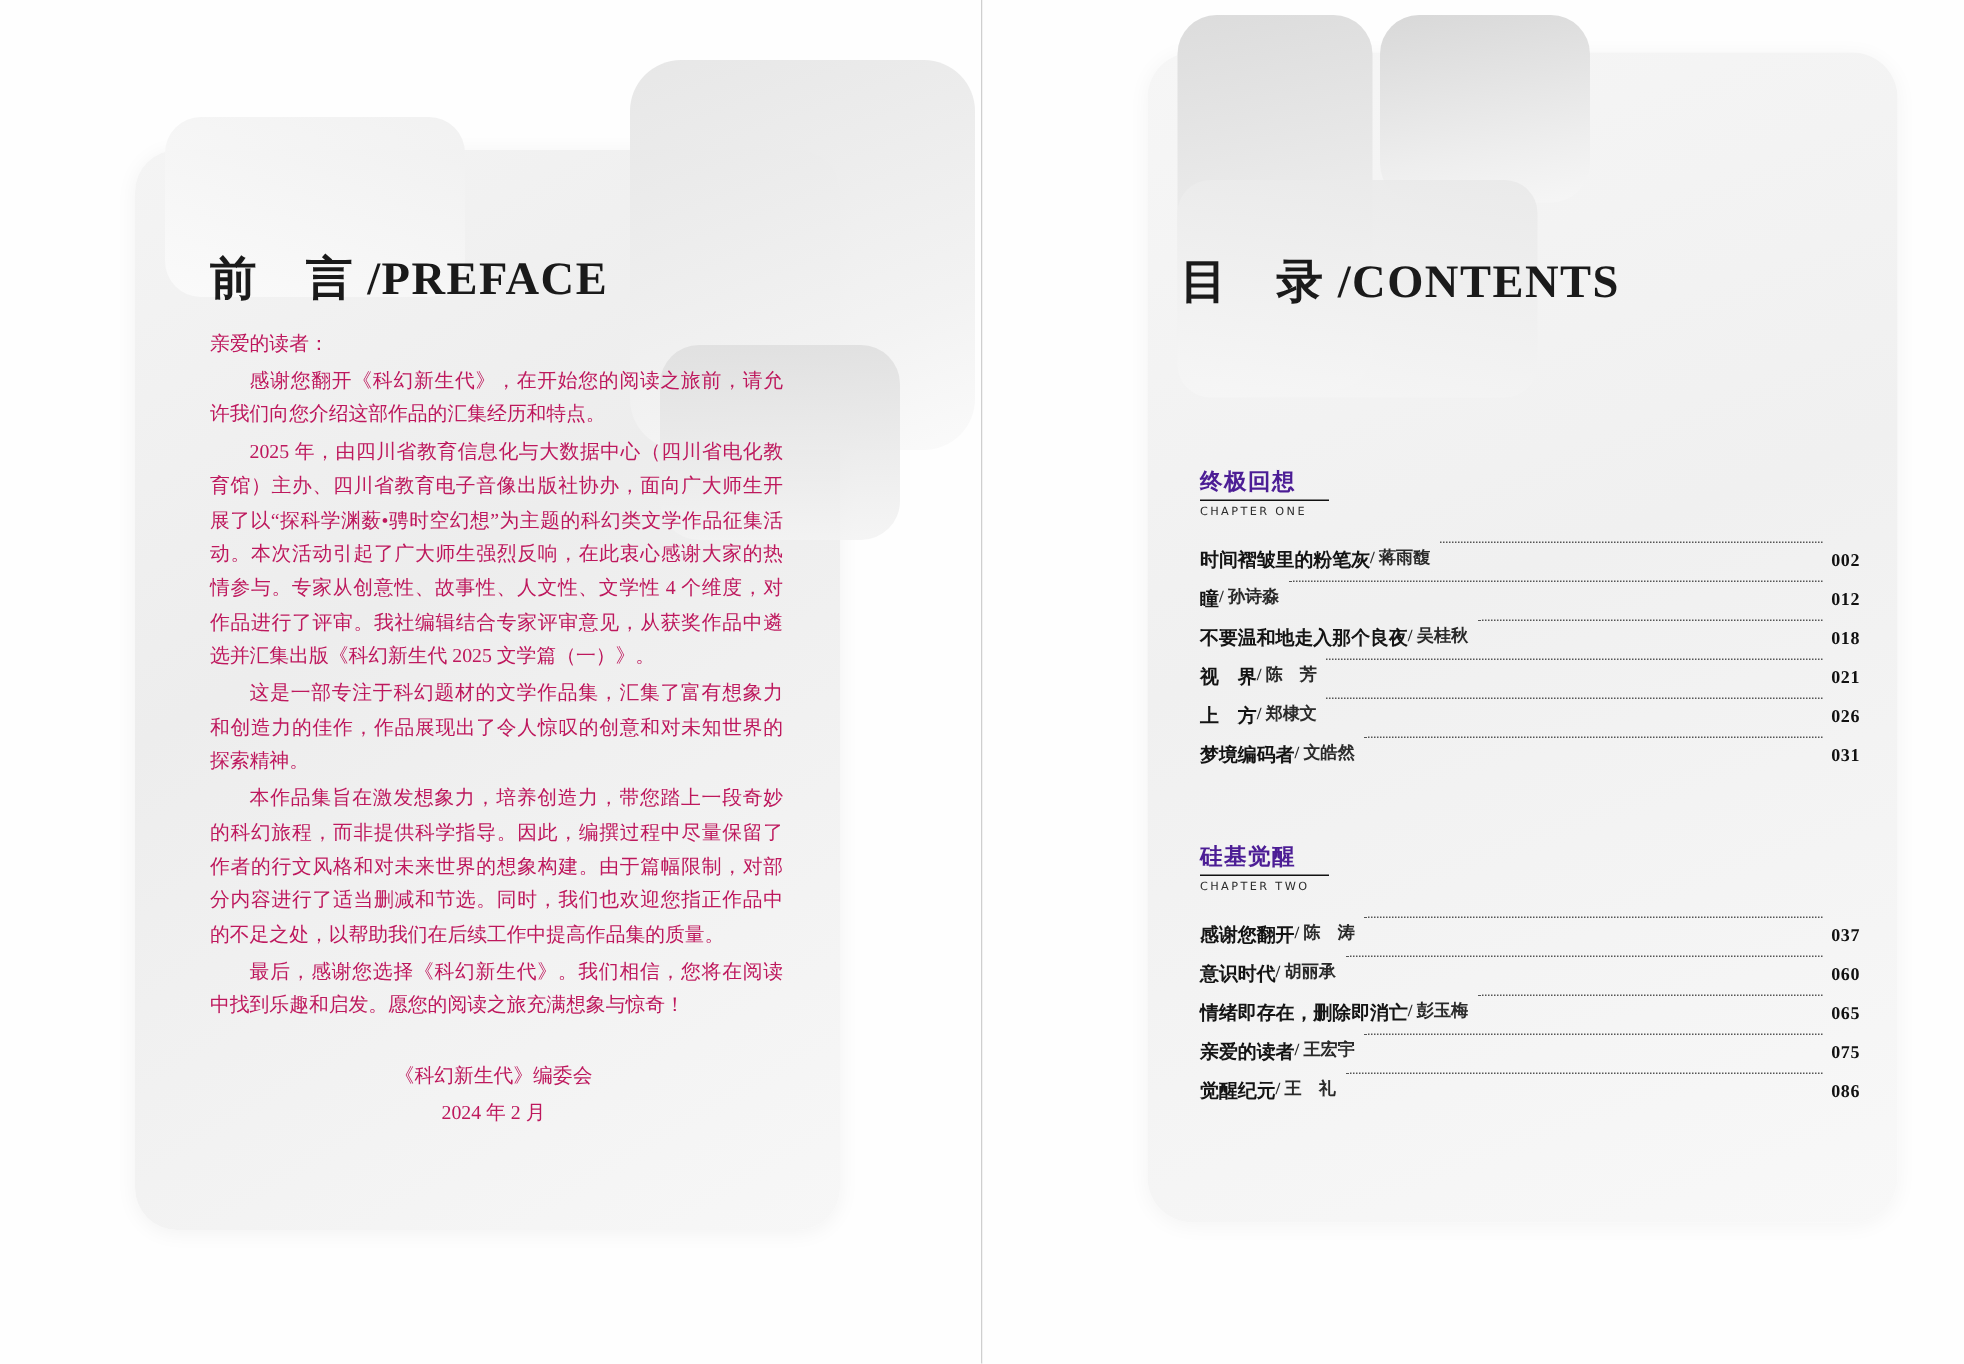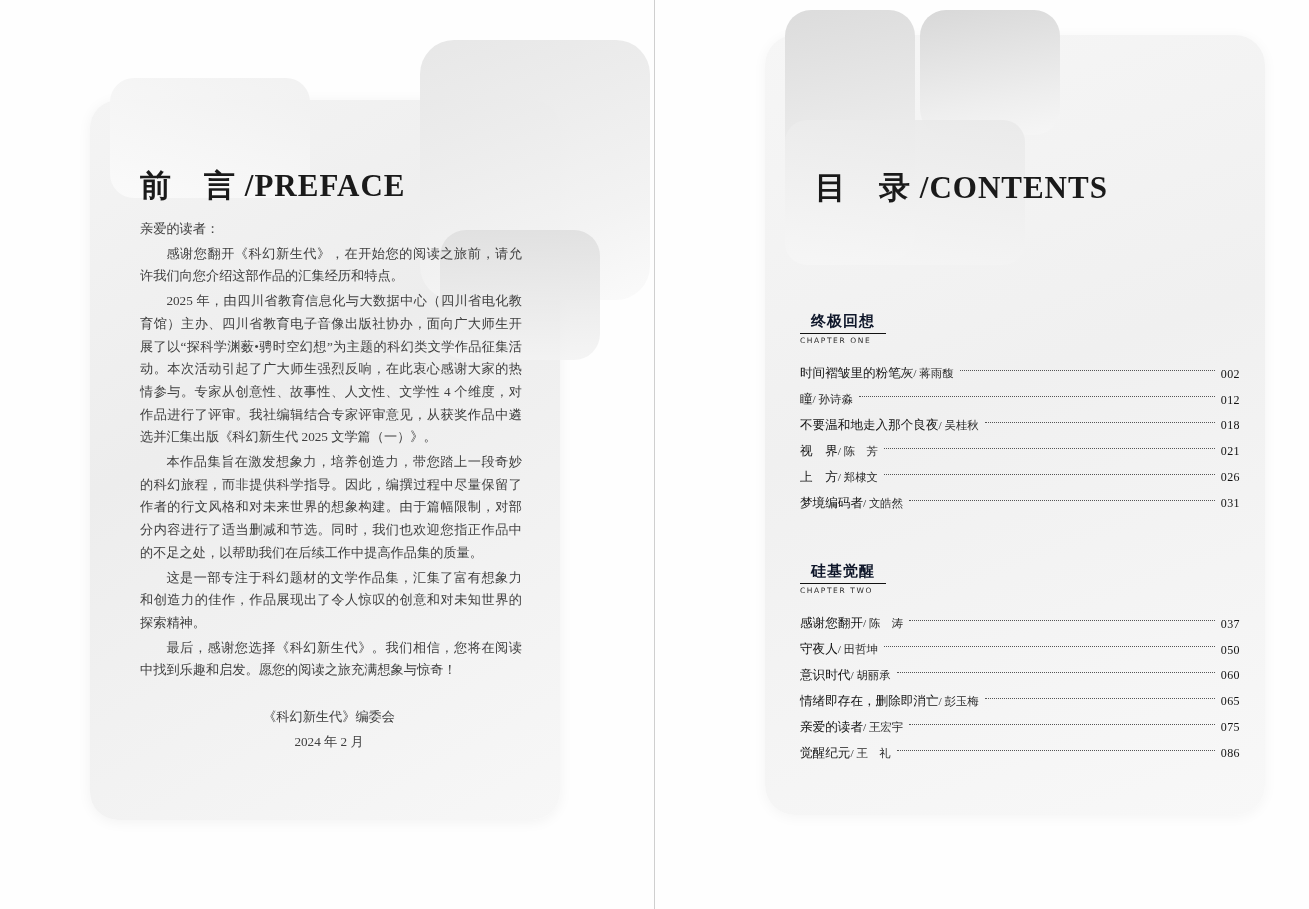--- a/index.html
+++ b/index.html
@@ -107,80 +107,81 @@
 
   .preface-body {
     position: absolute;
     left: 140px;
     top: 218px;
     width: 382px;
     font-size: 13.2px;
     line-height: 1.72;
     text-align: justify;
     text-justify: inter-ideograph;
-    color: #404040;
+    color: #be185d;
   }
   .preface-body p { margin: 0 0 2px 0; }
   .preface-body p.indent { text-indent: 2em; }
   .preface-sign {
     margin-top: 22px;
     text-align: center;
     padding-right: 4px;
   }
   .preface-sign div { line-height: 1.9; }
 
   
   .contents-title {
     position: absolute;
-    left: 160px;
+    left: 132px;
     top: 146px;
     font-size: 31px;
     font-weight: bold;
     letter-spacing: 1px;
     white-space: pre;
   }
 
   .chapter {
     position: absolute;
     left: 145px;
     width: 440px;
   }
   .chapter-head {
     margin-bottom: 4px;
   }
   .chapter-name {
     font-family: "DejaVu Sans", sans-serif;
     font-weight: bold;
     font-size: 15px;
     letter-spacing: 1px;
-    color: #0f172a;
+    color: #4c1d95;
     display: block;
     border-bottom: 1.6px solid #111;
     padding-bottom: 2px;
     width: 86px;
-    text-align: center;
+    text-align: left;
   }
   .chapter-sub {
     display: block;
     font-family: "DejaVu Sans", sans-serif;
     font-size: 7.5px;
     letter-spacing: 1.6px;
     color: #2b2b2b;
     margin-top: 2px;
   }
   .toc-list {
     margin-top: 16px;
   }
   .toc-item {
     display: flex;
-    align-items: center;
+    align-items: flex-start;
     font-size: 12.6px;
     line-height: 1.55;
     padding: 3.2px 0;
     color: #141414;
+    font-weight: bold;
   }
   .toc-text { white-space: pre; }
   .toc-author { font-size: 11.4px; color: #2a2a2a; white-space: pre; }
   .toc-dots {
     flex: 1;
     margin: 0 6px;
     border-bottom: 1.1px dotted #555;
     transform: translateY(-3px);
     min-width: 20px;
   }
@@ -200,22 +201,22 @@
     <div class="deco d3"></div>
     <div class="deco d4"></div>
 
     <div class="content">
       <h1 class="preface-title"><span>前　言</span><span> /</span><span class="latin">PREFACE</span></h1>
 
       <div class="preface-body">
         <p>亲爱的读者：</p>
         <p class="indent">感谢您翻开《科幻新生代》，在开始您的阅读之旅前，请允许我们向您介绍这部作品的汇集经历和特点。</p>
         <p class="indent">2025 年，由四川省教育信息化与大数据中心（四川省电化教育馆）主办、四川省教育电子音像出版社协办，面向广大师生开展了以“探科学渊薮•骋时空幻想”为主题的科幻类文学作品征集活动。本次活动引起了广大师生强烈反响，在此衷心感谢大家的热情参与。专家从创意性、故事性、人文性、文学性 4 个维度，对作品进行了评审。我社编辑结合专家评审意见，从获奖作品中遴选并汇集出版《科幻新生代 2025 文学篇（一）》。</p>
+        <p class="indent">这是一部专注于科幻题材的文学作品集，汇集了富有想象力和创造力的佳作，作品展现出了令人惊叹的创意和对未知世界的探索精神。</p>
         <p class="indent">本作品集旨在激发想象力，培养创造力，带您踏上一段奇妙的科幻旅程，而非提供科学指导。因此，编撰过程中尽量保留了作者的行文风格和对未来世界的想象构建。由于篇幅限制，对部分内容进行了适当删减和节选。同时，我们也欢迎您指正作品中的不足之处，以帮助我们在后续工作中提高作品集的质量。</p>
-        <p class="indent">这是一部专注于科幻题材的文学作品集，汇集了富有想象力和创造力的佳作，作品展现出了令人惊叹的创意和对未知世界的探索精神。</p>
         <p class="indent">最后，感谢您选择《科幻新生代》。我们相信，您将在阅读中找到乐趣和启发。愿您的阅读之旅充满想象与惊奇！</p>
         <div class="preface-sign">
           <div>《科幻新生代》编委会</div>
           <div>2024 年 2 月</div>
         </div>
       </div>
     </div>
   </div>
 
   <div class="page right">
@@ -278,26 +279,20 @@
           <span class="chapter-sub">CHAPTER TWO</span>
         </div>
         <div class="toc-list">
           <div class="toc-item">
             <span class="toc-text">感谢您翻开</span>
             <span class="toc-author">/ 陈　涛</span>
             <span class="toc-dots"></span>
             <span class="toc-page">037</span>
           </div>
           <div class="toc-item">
-            <span class="toc-text">守夜人</span>
-            <span class="toc-author">/ 田哲坤</span>
-            <span class="toc-dots"></span>
-            <span class="toc-page">050</span>
-          </div>
-          <div class="toc-item">
             <span class="toc-text">意识时代</span>
             <span class="toc-author">/ 胡丽承</span>
             <span class="toc-dots"></span>
             <span class="toc-page">060</span>
           </div>
           <div class="toc-item">
             <span class="toc-text">情绪即存在，删除即消亡</span>
             <span class="toc-author">/ 彭玉梅</span>
             <span class="toc-dots"></span>
             <span class="toc-page">065</span>

